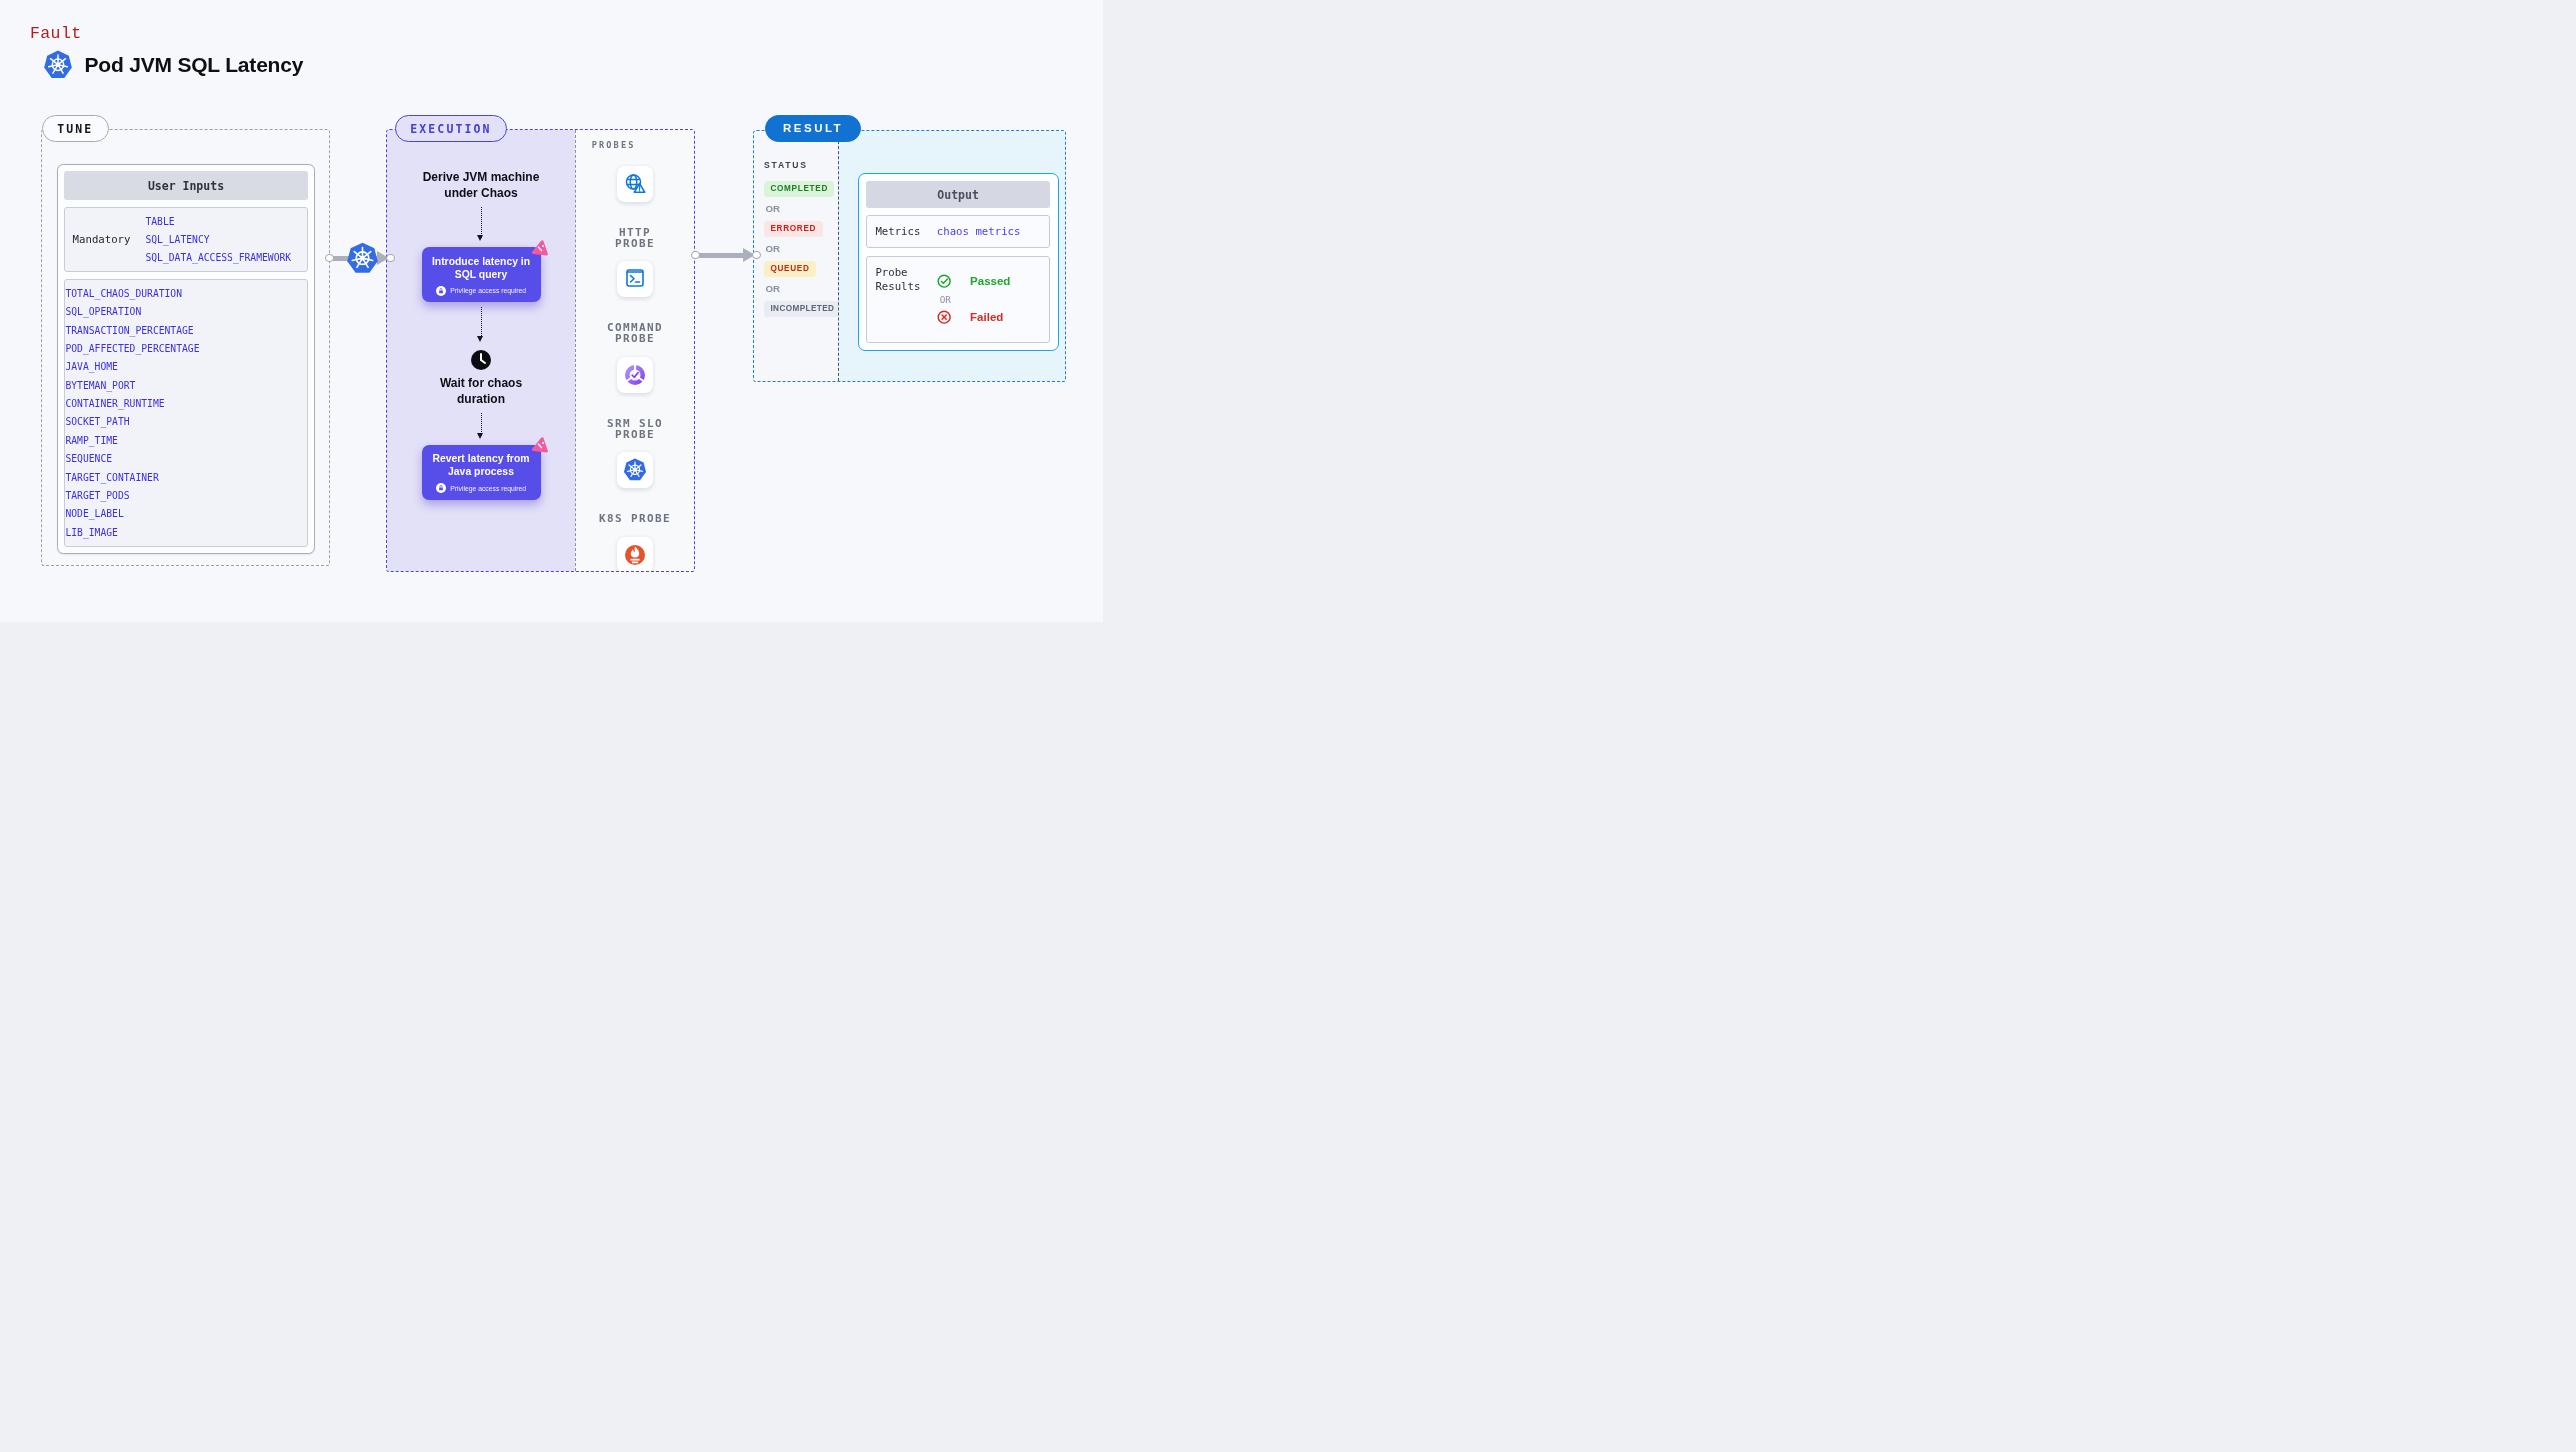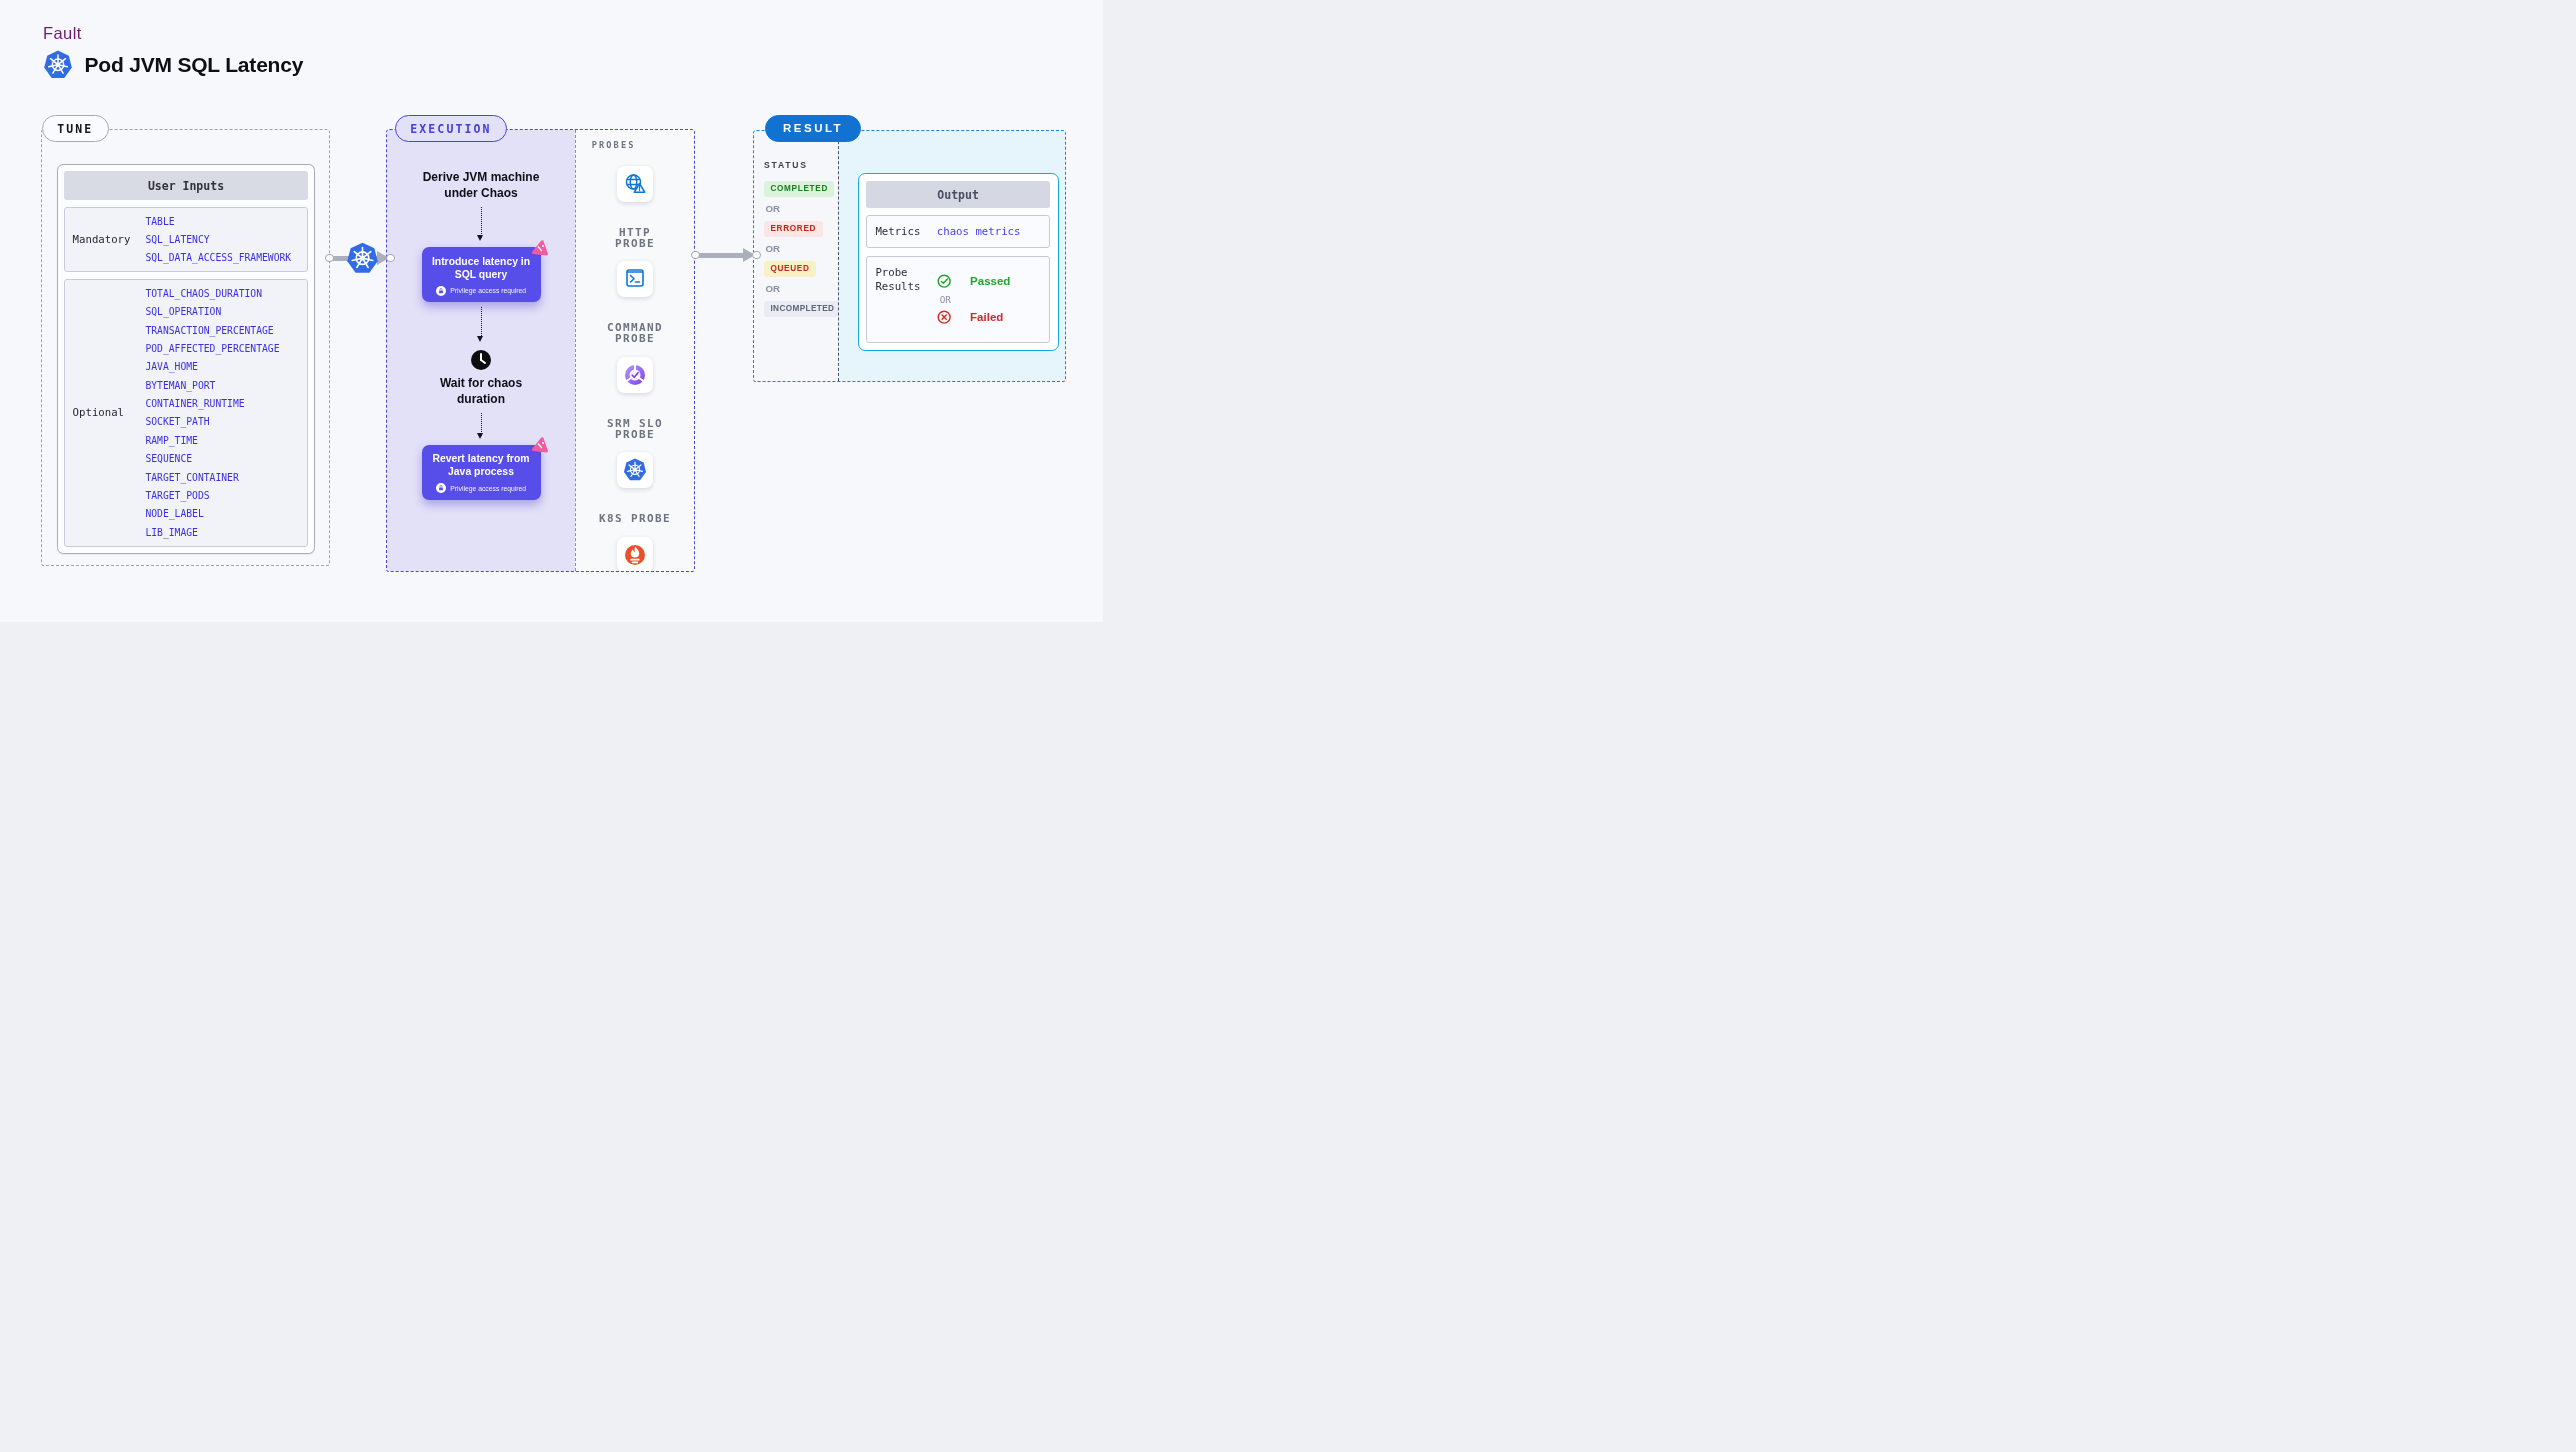--- a/index.html
+++ b/index.html
@@ -1,21 +1,21 @@
 <!DOCTYPE html>
 <html style="font-size:11.5px"><head>
 <meta charset="utf-8">
 <style>
   * { margin:0; padding:0; box-sizing:border-box; }
   html,body { background:#eef0f4; }
   body { font-family:"Liberation Sans", sans-serif; }
   .canvas { position:relative; width:1103px; height:622px; background:#F7F8FB; overflow:hidden; }
 
   
-  .eyebrow { position:absolute; left:43px; top:23.6px; font-family:Liberation Sans, sans-serif; font-size:16.5px; color:#701a75; letter-spacing:0.4px; }
+  .eyebrow { position:absolute; left:30px; top:23.6px; font-family:Liberation Mono, monospace; font-size:16.5px; color:#b91c1c; letter-spacing:0.4px; }
   .title-row { position:absolute; left:43px; top:50px; display:flex; align-items:center; gap:11.5px; }
   .title-row .k8s { width:30px; height:30px; }
   .page-title { font-size:21px; font-weight:bold; color:#0E0F16; letter-spacing:-0.2px; }
 
   
   .badge { position:absolute; z-index:5; border-radius:14.3px; padding:5.7px 14.3px;
            font-family:"DejaVu Sans Mono",monospace; font-weight:bold; font-size:11.5px; letter-spacing:2.1px; }
   .badge.tune { left:42px; top:115px; background:#FAFBFD; border:1.4px solid #A6AAB6; color:#15161C; }
   .badge.exec { left:395px; top:115px; background:#E3E1F8; border:1.8px solid #4845D8; color:#4540D6; }
   .badge.result { left:765px; top:115px; background:#1272D2; border:1.4px solid #1272D2; color:#FFFFFF;
@@ -155,21 +155,20 @@
       <div class="ui-header">User Inputs</div>
       <div class="ui-row mandatory">
         <div class="rlabel">Mandatory</div>
         <div class="rvals">
           <span>TABLE</span>
           <span>SQL_LATENCY</span>
           <span>SQL_DATA_ACCESS_FRAMEWORK</span>
         </div>
       </div>
       <div class="ui-row optional">
-        <div class="rlabel">Optional</div>
         <div class="rvals">
           <span>TOTAL_CHAOS_DURATION</span>
           <span>SQL_OPERATION</span>
           <span>TRANSACTION_PERCENTAGE</span>
           <span>POD_AFFECTED_PERCENTAGE</span>
           <span>JAVA_HOME</span>
           <span>BYTEMAN_PORT</span>
           <span>CONTAINER_RUNTIME</span>
           <span>SOCKET_PATH</span>
           <span>RAMP_TIME</span>

